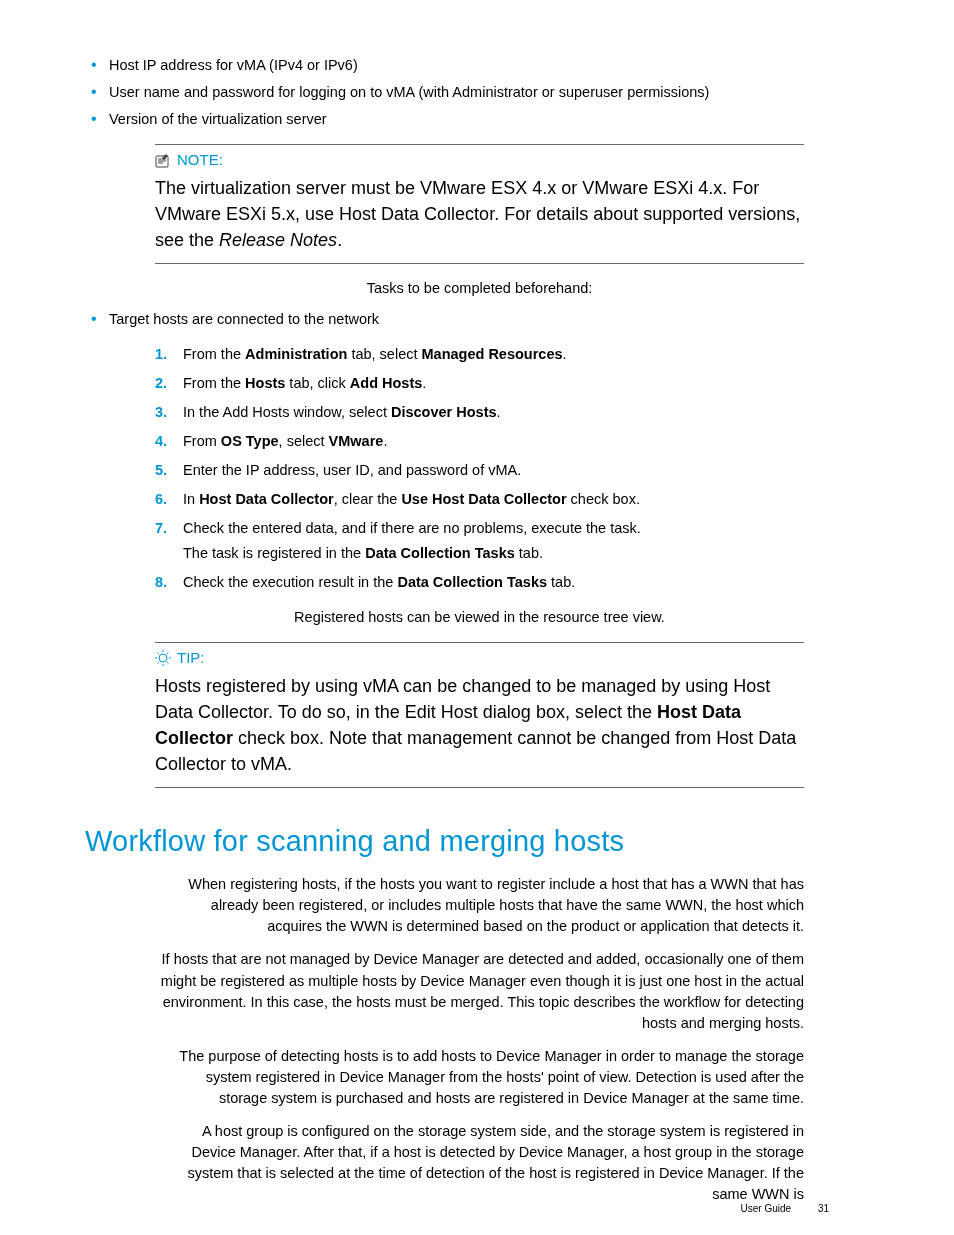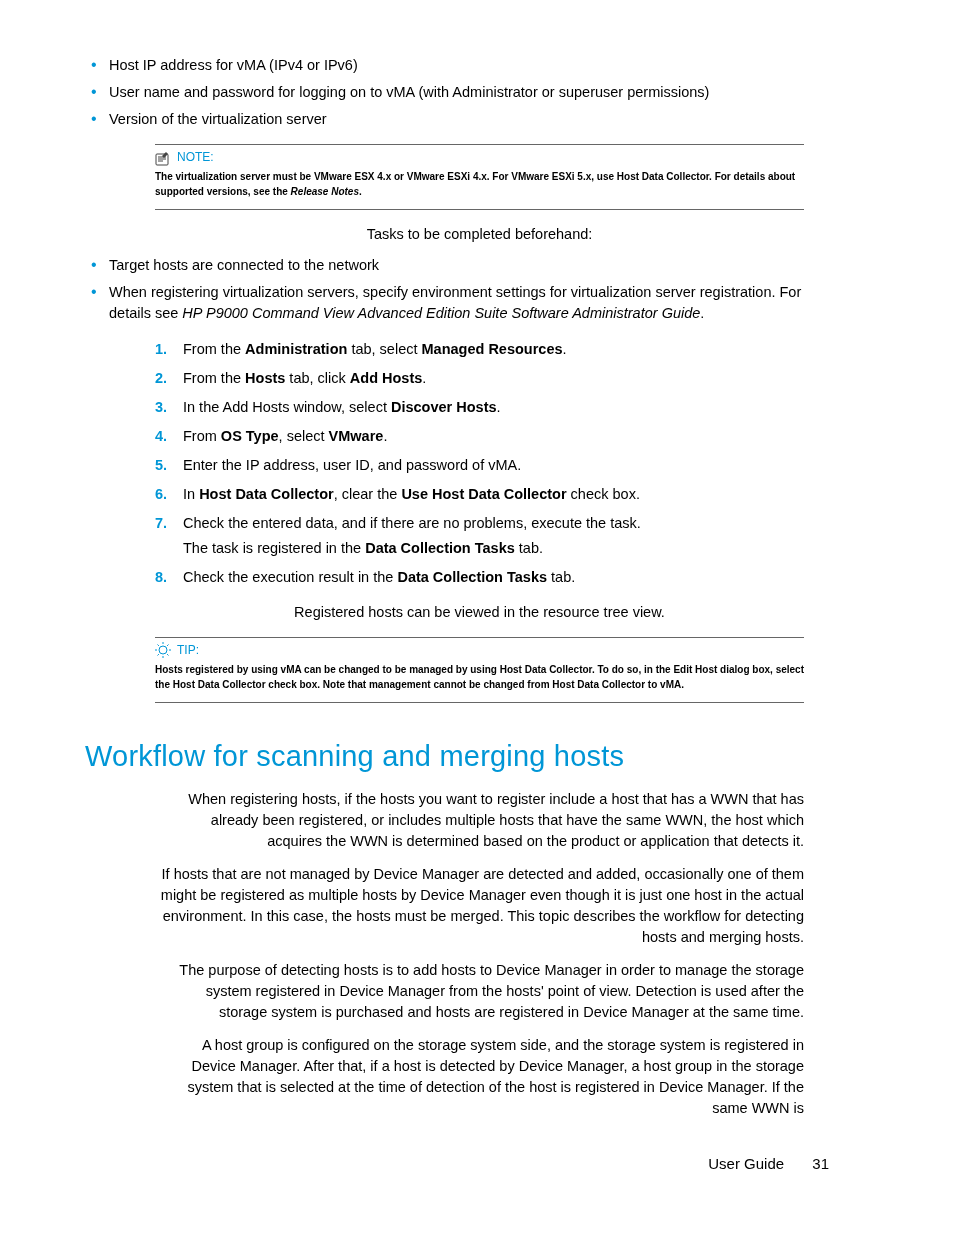--- a/index.html
+++ b/index.html
@@ -49,23 +49,23 @@
   }
   .callout hr.bottom { margin: 10px 0 0 0; }
   .callout-head {
     display: flex;
     align-items: center;
     gap: 6px;
     margin-bottom: 4px;
   }
   .callout-label {
     color: #0096d6;
-    font-size: 12px;
+    font-size: 15px;
   }
-  .callout-body { font-size: 10px; font-weight: bold; }
+  .callout-body { font-size: 18px; }
   .note-icon {
     width: 16px; height: 14px;
     display: inline-block;
   }
   .tip-icon {
     width: 16px; height: 16px;
     display: inline-block;
     color: #0096d6;
   }
   .plain { margin-left: 70px; margin-top: 14px; margin-bottom: 10px; text-align: center; }
@@ -95,21 +95,21 @@
     font-size: 29px;
     margin: 32px 0 12px 0;
     letter-spacing: 0.2px;
   }
   .para { margin-left: 70px; margin-bottom: 12px; text-align: right; }
   .italic { font-style: italic; }
   .footer {
     position: absolute;
     bottom: 60px;
     right: 125px;
-    font-size: 15px;
+    font-size: 10px;
     margin-left: 44px;
   }
   .footer .pg { margin-left: 24px; }
 </style>
 </head>
 <body>
 
 <div class="page">
 
   <ul class="bullets content">
@@ -133,23 +133,20 @@
     <div class="callout-body">
       <span>The virtualization server must be VMware ESX 4.x or VMware ESXi 4.x. For VMware ESXi 5.x, use Host Data Collector. For details about supported versions, see the </span><span class="italic">Release Notes</span><span>.</span>
     </div>
     <hr class="bottom">
   </div>
 
   <div class="plain">Tasks to be completed beforehand:</div>
 
   <ul class="bullets content">
     <li>Target hosts are connected to the network</li>
-    <li>
-      <span>When registering virtualization servers, specify environment settings for virtualization server registration. For details see </span><span class="italic">HP P9000 Command View Advanced Edition Suite Software Administrator Guide</span><span>.</span>
-    </li>
   </ul>
 
   <ol class="steps">
     <li><span>From the </span><b>Administration</b><span> tab, select </span><b>Managed Resources</b><span>.</span></li>
     <li><span>From the </span><b>Hosts</b><span> tab, click </span><b>Add Hosts</b><span>.</span></li>
     <li><span>In the Add Hosts window, select </span><b>Discover Hosts</b><span>.</span></li>
     <li><span>From </span><b>OS Type</b><span>, select </span><b>VMware</b><span>.</span></li>
     <li><span>Enter the IP address, user ID, and password of vMA.</span></li>
     <li><span>In </span><b>Host Data Collector</b><span>, clear the </span><b>Use Host Data Collector</b><span> check box.</span></li>
     <li>

